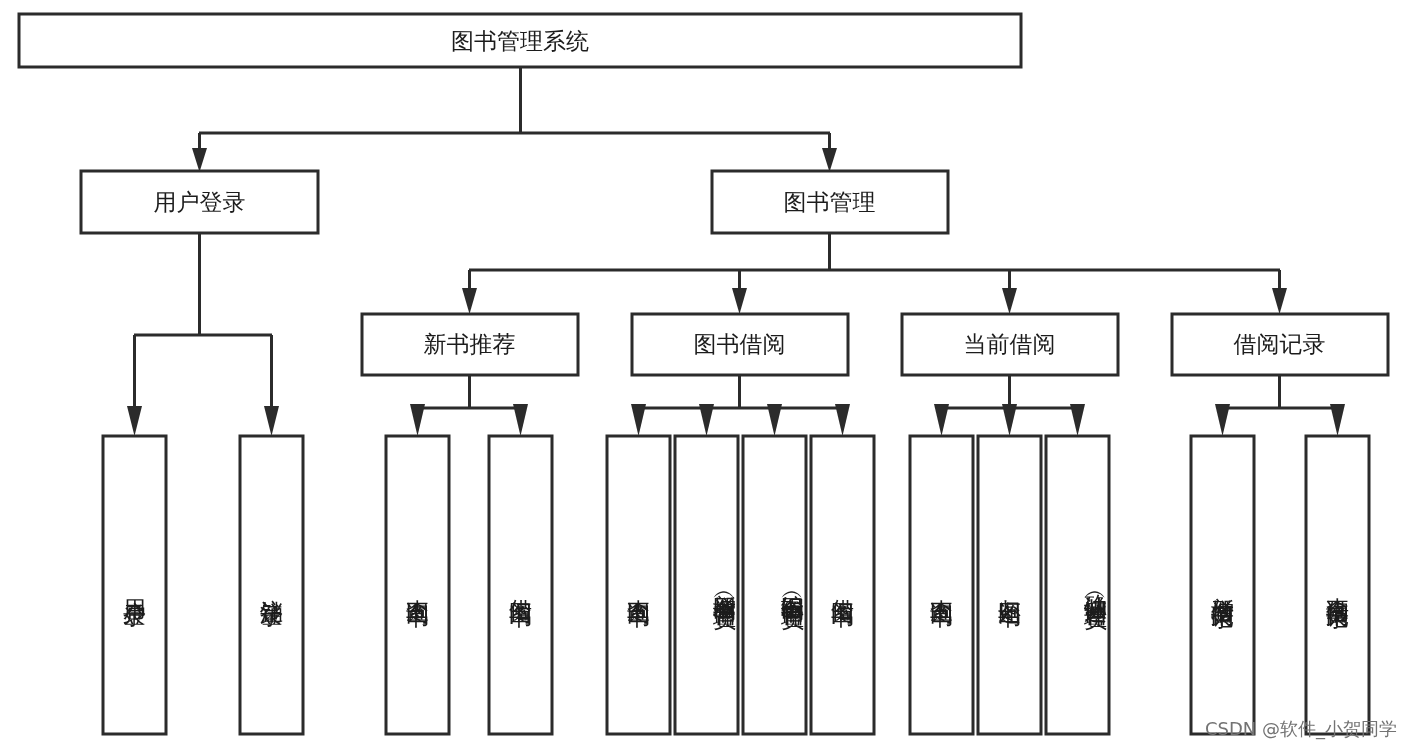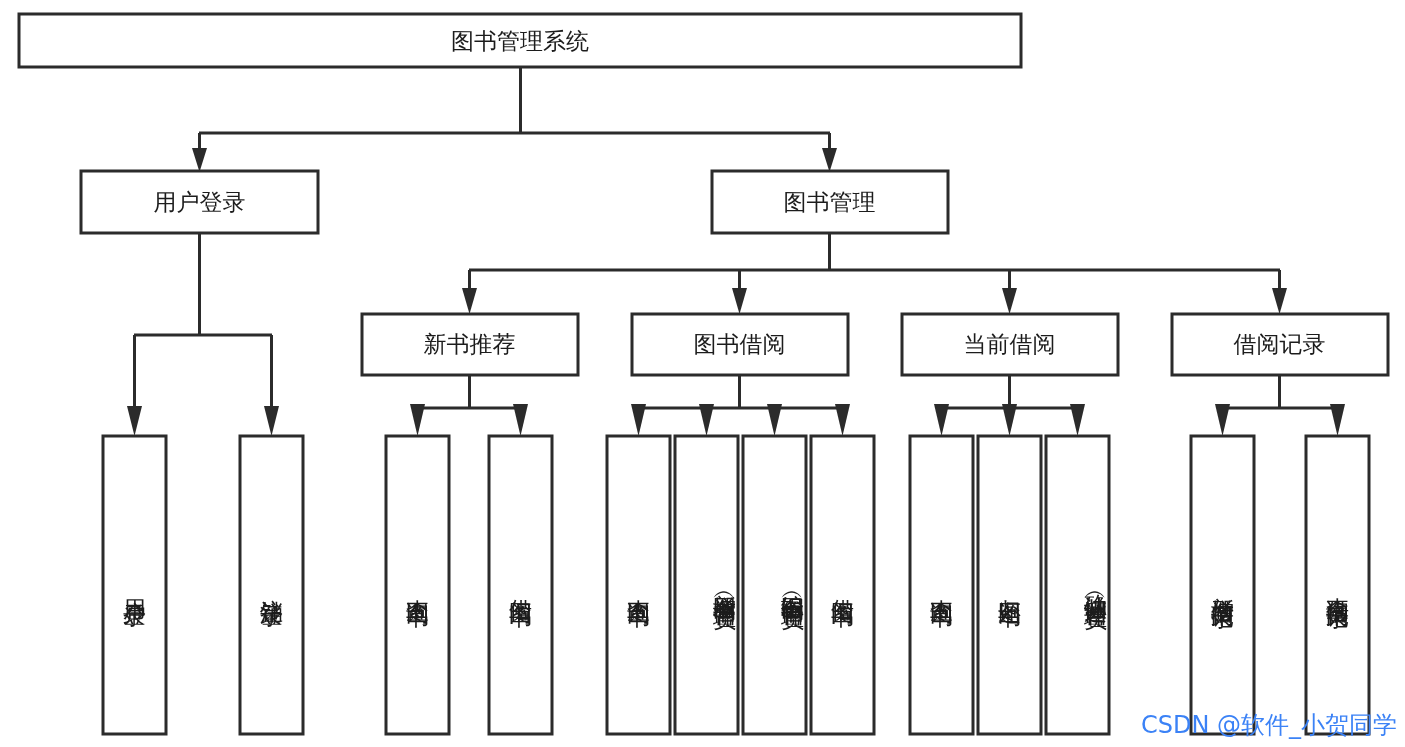--- a/index.html
+++ b/index.html
@@ -70,22 +70,22 @@
     color: #1c1c1c;
     white-space: nowrap;
     pointer-events: none;
     user-select: none;
   }
   .watermark {
     position: absolute;
     right: 8px;
     bottom: 6px;
     font-family: "DejaVu Sans", "Liberation Sans", sans-serif;
-    font-size: 24px;
-    color: #3b82f6;
+    font-size: 18px;
+    color: #737373;
     white-space: nowrap;
     user-select: none;
   }
 </style>
 </head>
 <body>
 
 <div id="diagram-root">
 
   <svg id="tree-svg" viewBox="0 0 1405 747">

